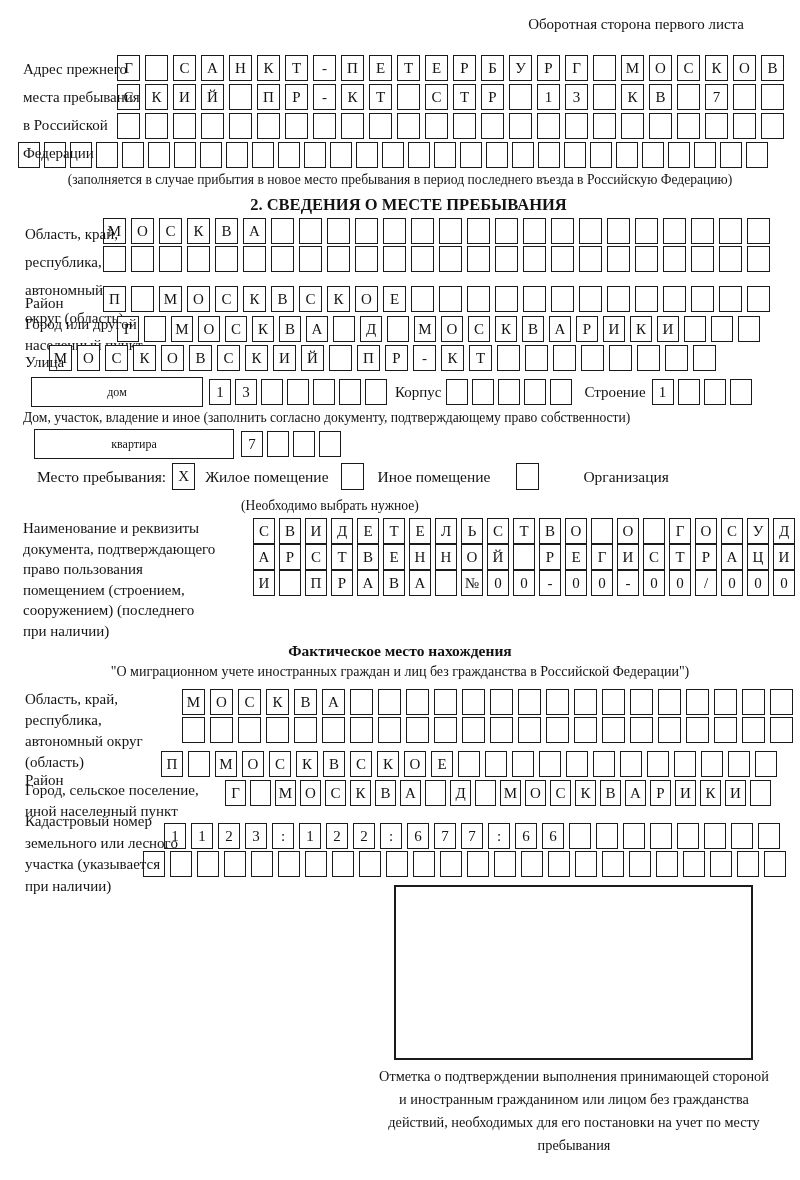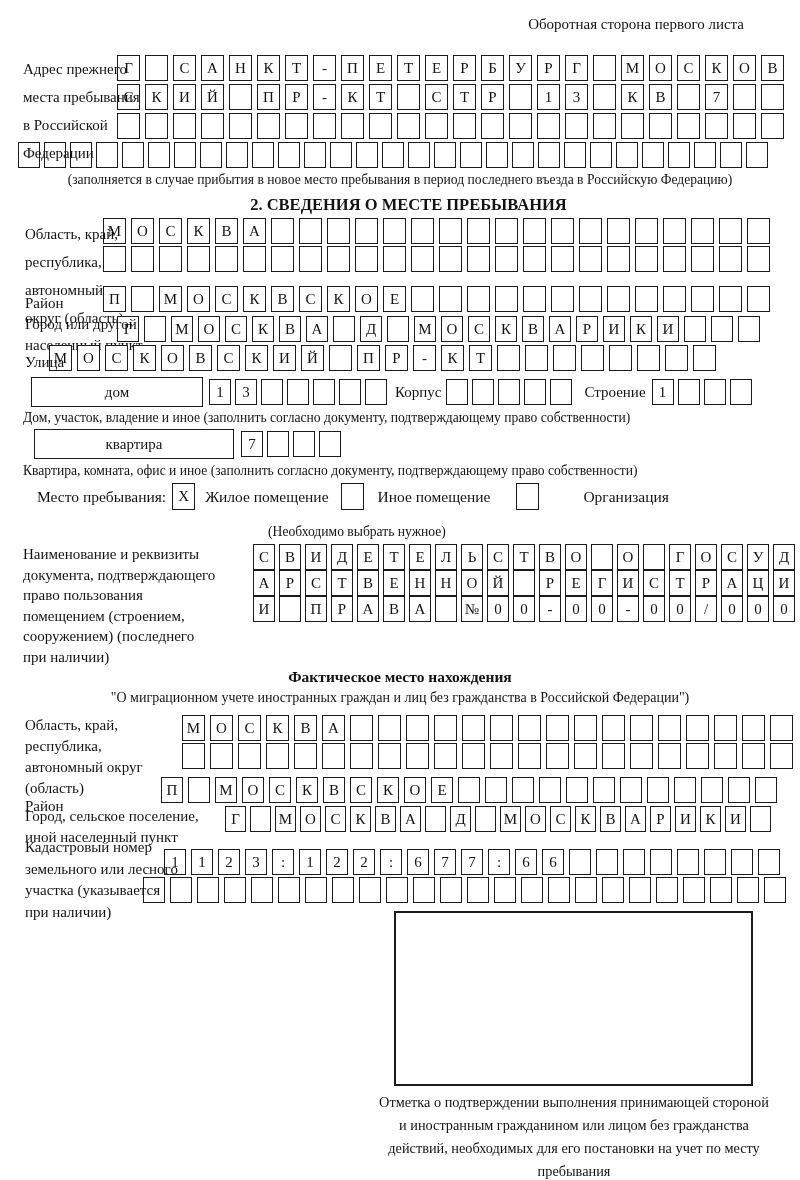--- a/index.html
+++ b/index.html
@@ -18,21 +18,21 @@
     box-sizing:border-box;flex:none;width:22px;height:26px;border:1.5px solid #1b1b1b;
     display:flex;align-items:center;justify-content:center;font-size:15px;background:#fff;
   }
   .w23 .cell{width:23px;}
   .w21 .cell{width:21px;}
   .cap{font-size:13.6px;line-height:16px;}
   .center{text-align:center;}
   .title2{margin-top:7px;text-align:center;font-weight:bold;font-size:16.5px;padding-left:17px;}
   .widebox{
     box-sizing:border-box;height:30px;border:1.7px solid #1b1b1b;display:flex;
-    align-items:center;justify-content:center;font-size:15px;flex:none;background:#fff;
+    align-items:center;justify-content:center;font-size:12px;flex:none;background:#fff;
   }
   .inlbl{font-size:15px;line-height:28px;flex:none;}
   .stay{display:flex;align-items:center;margin-left:37px;font-size:15.5px;}
   .chk{
     box-sizing:border-box;width:23px;height:27px;border:1.5px solid #1b1b1b;flex:none;
     display:flex;align-items:center;justify-content:center;font-size:15px;background:#fff;
   }
   .ftitle{text-align:center;font-weight:bold;font-size:15.5px;}
   .fnote{text-align:center;font-size:14px;line-height:19px;}
   .bigbox{box-sizing:border-box;margin-left:394px;width:359px;height:175px;border:2px solid #1b1b1b;background:#fff;}
@@ -349,32 +349,31 @@
 
   <div class="row" style="margin-top:3px;margin-left:34px;align-items:center;">
     <div class="widebox" style="width:200px;">квартира</div>
     <div class="cells g4" style="margin-left:7px;">
         <div class="cell">7</div>
         <div class="cell"></div>
         <div class="cell"></div>
         <div class="cell"></div>
       </div>
   </div>
-  <div class="cap" style="margin-top:4px;margin-left:23px;">Квартира, комната, офис и иное (заполнить согласно документу, подтверждающему право собственности)</div>
 
   <div class="stay" style="margin-top:4px;">
     <span>Место пребывания:</span>
     <div class="chk" style="margin-left:6px;">X</div>
     <span style="margin-left:10px;">Жилое помещение</span>
     <div class="chk" style="margin-left:12px;"></div>
     <span style="margin-left:14px;">Иное помещение</span>
     <div class="chk" style="margin-left:26px;"></div>
     <span style="margin-left:44px;">Организация</span>
   </div>
-  <div class="cap" style="margin-top:14px;width:660px;text-align:center;padding-left:27px;">(Необходимо выбрать нужное)</div>
+  <div class="cap" style="margin-top:8px;width:660px;text-align:center;">(Необходимо выбрать нужное)</div>
 
   <div class="row" style="margin-top:4px;padding-left:253px;min-height:122px;">
     <div class="lbl" style="line-height:20.5px;">Наименование и реквизиты
 документа, подтверждающего
 право пользования
 помещением (строением,
 сооружением) (последнего
 при наличии)</div>
     <div class="cellcol" style="gap:0px;">
       <div class="cells g4">

